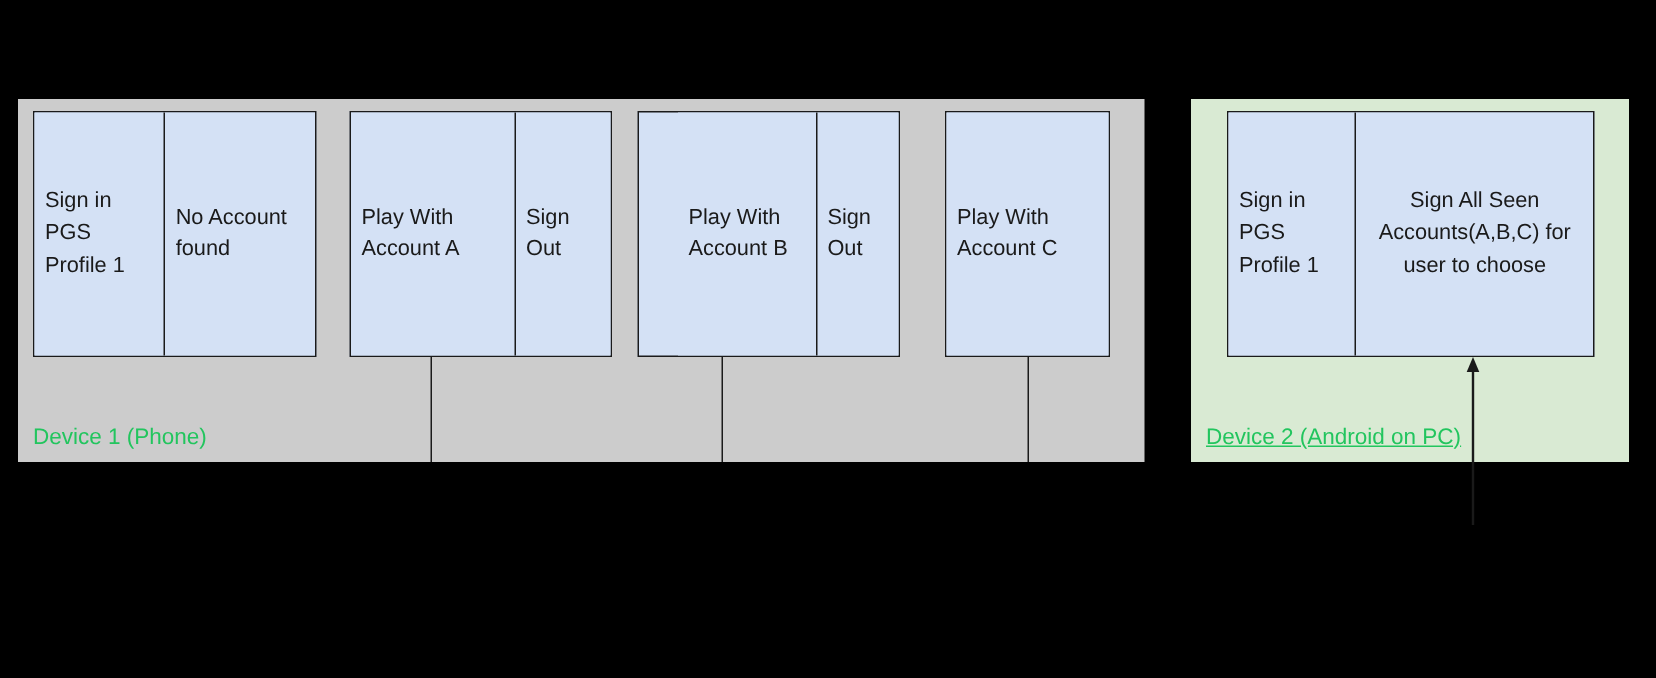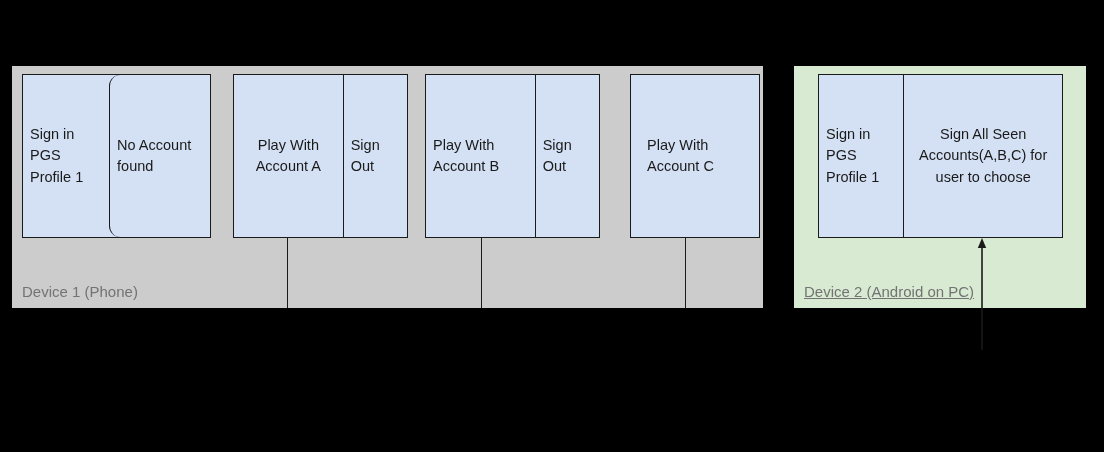--- a/index.html
+++ b/index.html
@@ -31,21 +31,21 @@
   .panel-device2 {
     left: 794px;
     top: 66px;
     width: 292px;
     height: 242px;
     background: #d9ead3;
   }
   .panel-label {
     position: absolute;
     font-size: 15px;
-    color: #737373;
+    color: #22c55e;
     white-space: nowrap;
     line-height: 1;
   }
   .label-device1 {
     left: 22px;
     top: 284px;
   }
   .label-device2 {
     left: 804px;
     top: 284px;
@@ -74,31 +74,31 @@
   .cell + .cell {
     border-left: 1.5px solid #1a1a1a;
   }
   .cell.center {
     justify-content: center;
     text-align: center;
   }
   
   .group-1 { left: 22px;  width: 189px; }
   .group-1 .cell-a { width: 87px; }
-  .group-1 .cell-b { width: 102px; border-radius: 11px; }
+  .group-1 .cell-b { width: 102px; }
 
   .group-2 { left: 233px; width: 175px; }
-  .group-2 .cell-a { width: 110px; text-align: center; }
+  .group-2 .cell-a { width: 110px; }
   .group-2 .cell-b { width: 65px; }
 
-  .group-3 { left: 425px; width: 175px; }
+  .group-3 { left: 425px; width: 175px; padding-left: 26px; }
   .group-3 .cell-a { width: 110px; }
   .group-3 .cell-b { width: 65px; }
 
-  .group-4 { left: 630px; width: 130px; justify-content: center; }
+  .group-4 { left: 630px; width: 110px; }
   .group-4 .cell-a { width: 110px; }
 
   .group-5 { left: 818px; width: 245px; }
   .group-5 .cell-a { width: 85px; }
   .group-5 .cell-b { width: 160px; }
 
   .connector {
     position: absolute;
     width: 0;
     border-left: 1.5px solid #1a1a1a;

